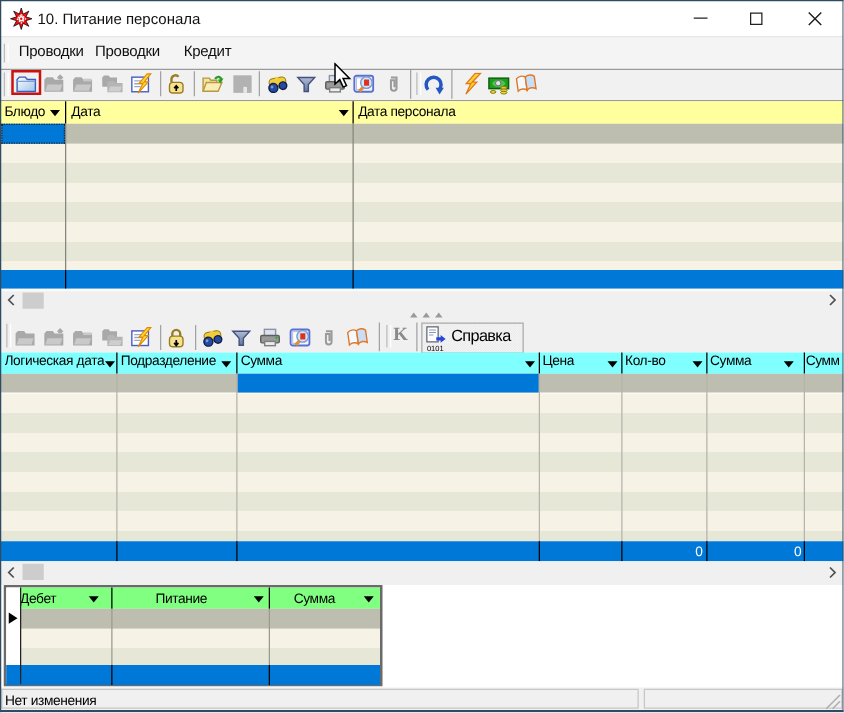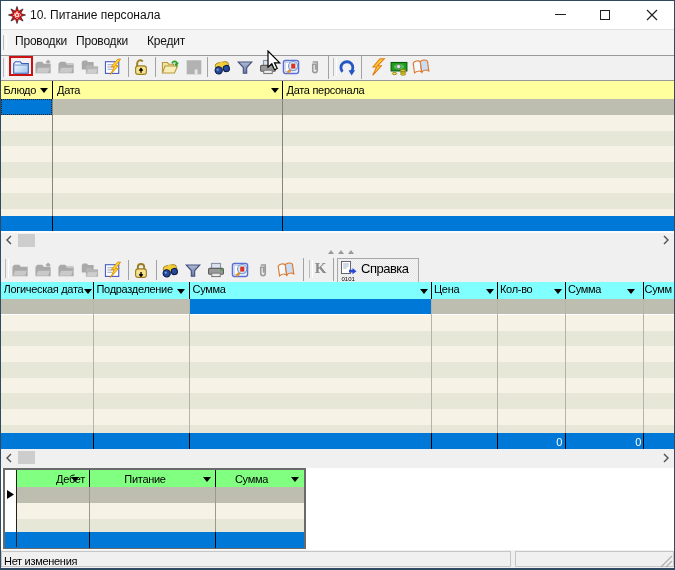--- a/index.html
+++ b/index.html
@@ -310,21 +310,21 @@
     </svg>
 <div class="a" style="left:18px;top:450.5px;width:17px;height:13.5px;background:#cdcdcd"></div>
 <svg class="a" style="left:662px;top:453px" width="8" height="10">
       <path d="M2 1 L6 5 L2 9" fill="none" stroke="#505050" stroke-width="1.4"></path>
     </svg>
 
 <div class="a" style="left:0;top:468.3px;width:675px;height:81.2px;background:#fff"></div>
 <div class="a" style="left:3px;top:468.3px;width:303px;height:81.2px;border:2px solid #6a6a6a;box-sizing:border-box"></div>
 <div class="a" style="left:5px;top:470.3px;width:11px;height:61.7px;background:#fff"></div>
 <div class="a" style="left:16px;top:470.3px;width:288px;height:17px;background:#80ff80"></div>
-<div class="t" style="left:16px;top:472.5px;width:69px;text-align:right">Дебет</div>
+<div class="t" style="left:16px;top:472.5px;width:69px;text-align:left">Дебет</div>
 <div class="arr" style="left:70.5px;top:477px"></div>
 <div class="t" style="left:89px;top:472.5px;width:112px;text-align:center">Питание</div>
 <div class="arr" style="left:202.5px;top:477px"></div>
 <div class="t" style="left:215px;top:472.5px;width:73px;text-align:center">Сумма</div>
 <div class="arr" style="left:291px;top:477px"></div>
 <div class="a" style="left:16px;top:487.3px;width:288px;height:15.7px;background:#bdbdb0"></div>
 <div class="a" style="left:16px;top:503px;width:288px;height:29px;background:repeating-linear-gradient(#f6f2e6 0 15.66px,#e6e7d7 15.66px 31.32px)"></div>
 <div class="a" style="left:5px;top:532px;width:299px;height:15.5px;background:#0078d7"></div>
 <div class="vl" style="left:16px;top:470.3px;height:77.2px;background:#222"></div>
 <div class="vl" style="left:88.5px;top:470.3px;height:17px;background:#000"></div>

